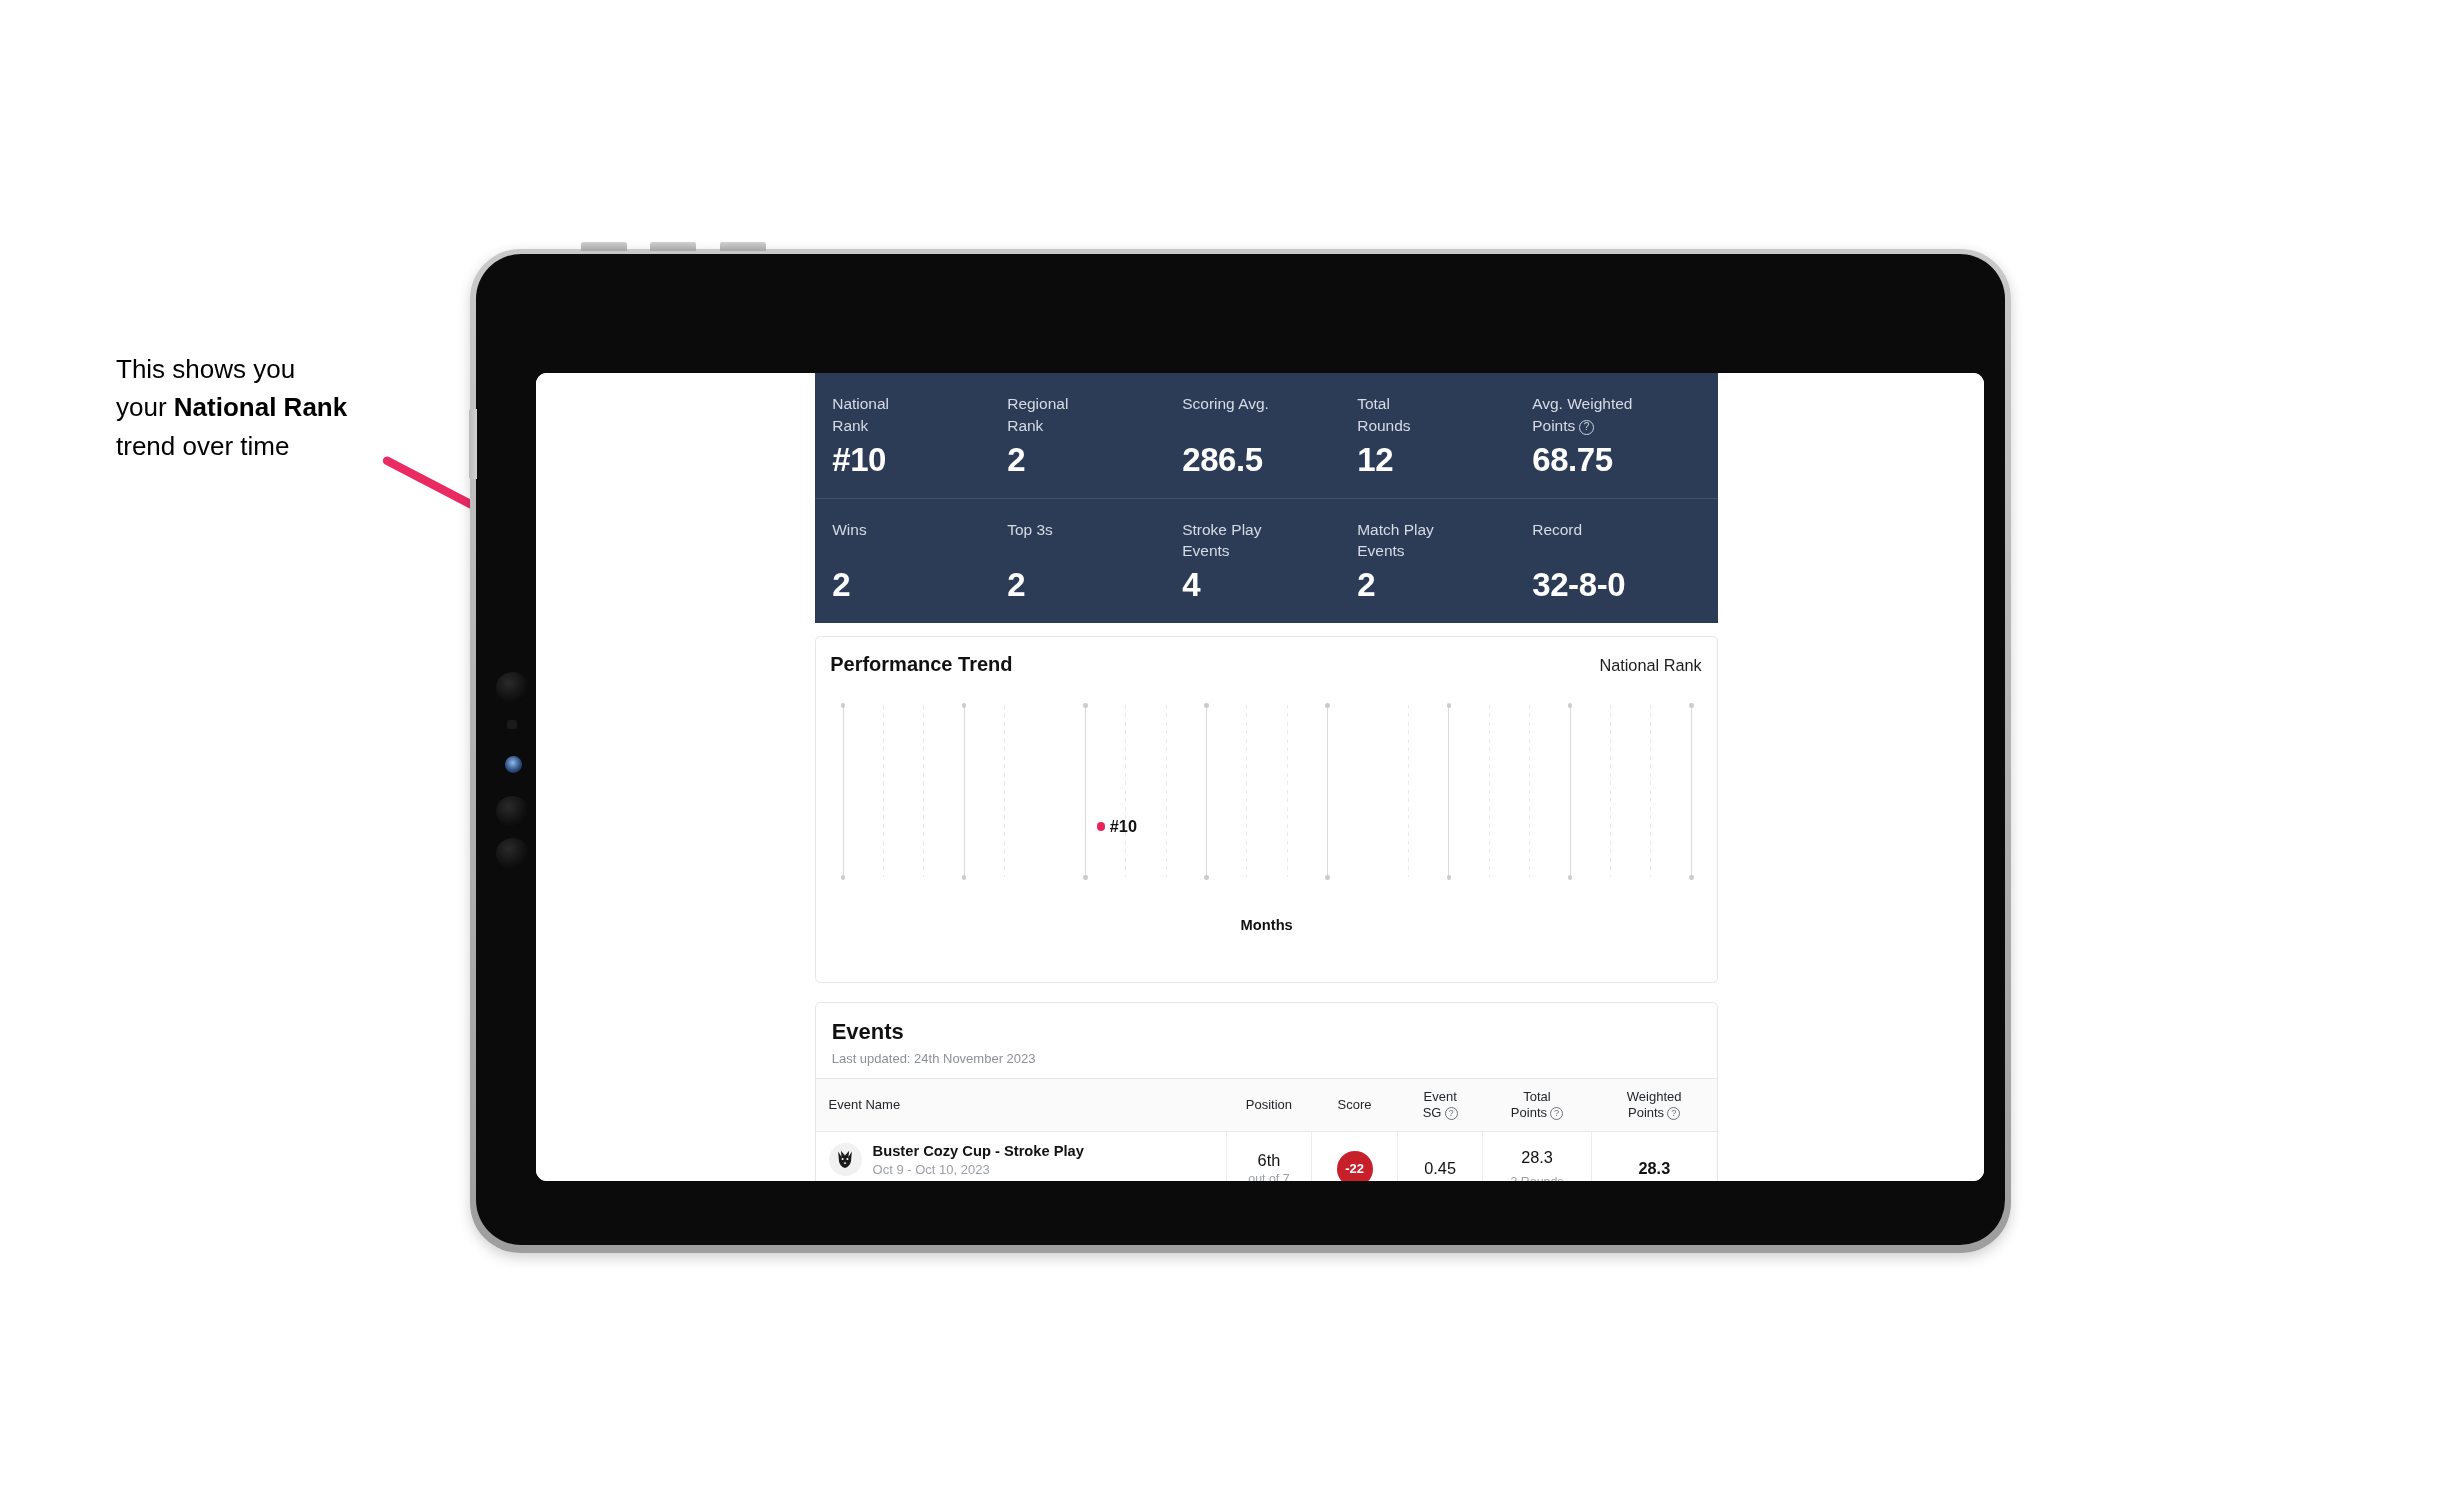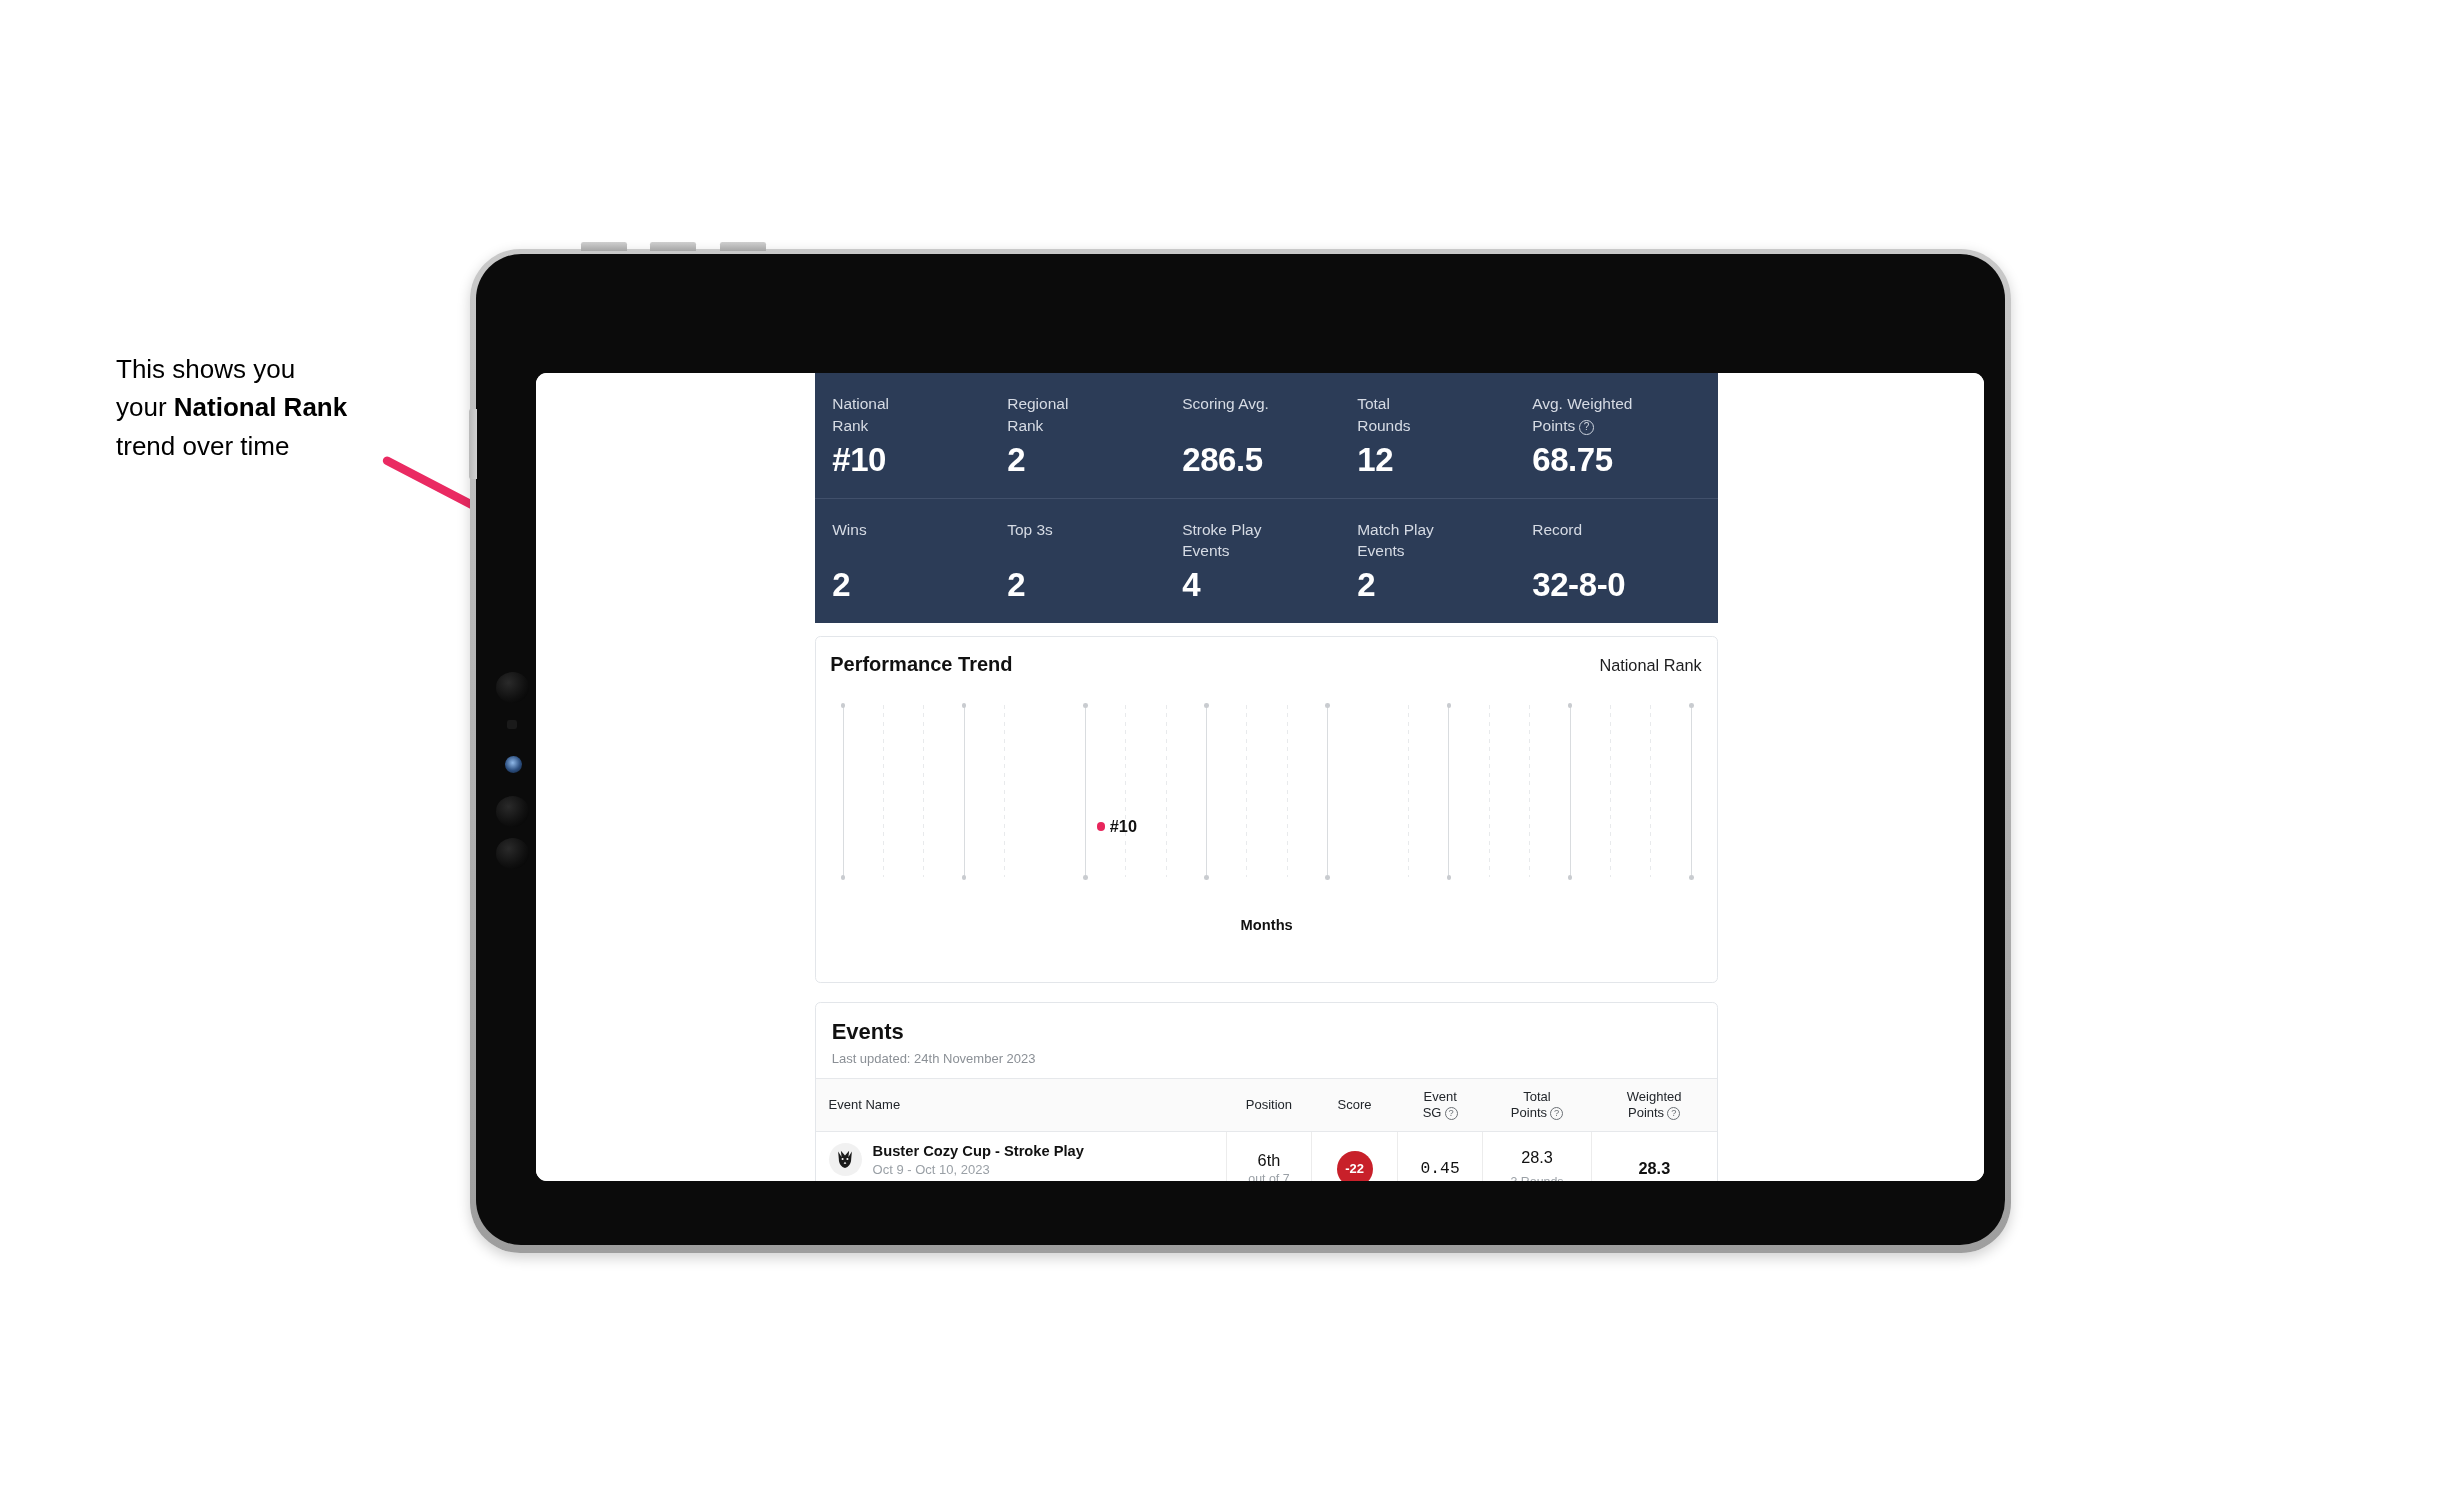--- a/index.html
+++ b/index.html
@@ -156,21 +156,21 @@
   .ev-n3 { font-size: 13px; color:#222; margin-top: 3.1px; }
   .ev-n3 .imp { color:#d32020; font-weight: 700; }
   .ev-n3 .caret { color:#d32020; font-size: 11px; }
   .pos-main { font-size: 16.3px; color:#111; }
   .pos-sub { font-size: 12.4px; color:#9aa0a6; margin-top: 2px; }
   .score-badge {
     display:inline-flex; align-items:center; justify-content:center;
     width: 36px; height: 36px; border-radius: 50%; background:#c8202a; color:#fff;
     font-size: 13px; font-weight: 700;
   }
-  .sg-val { font-size: 16.3px; color:#111;font-family:Liberation Mono, monospace; }
+  .sg-val { font-size: 16.3px; color:#111; }
   .tp-main { font-size: 16.3px; color:#111; }
   .tp-sub { font-size: 12.4px; color:#9aa0a6; margin-top: 8px; }
   .wp-val { font-size: 16.3px; font-weight: 700; color:#111; }
 </style>
 </head>
 <body>
 
 <div id="root">
 
   <div class="annot-text">

